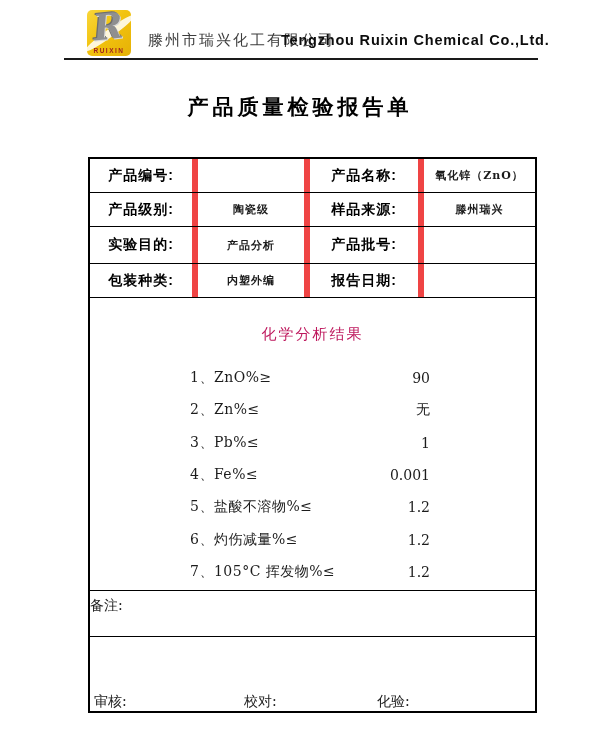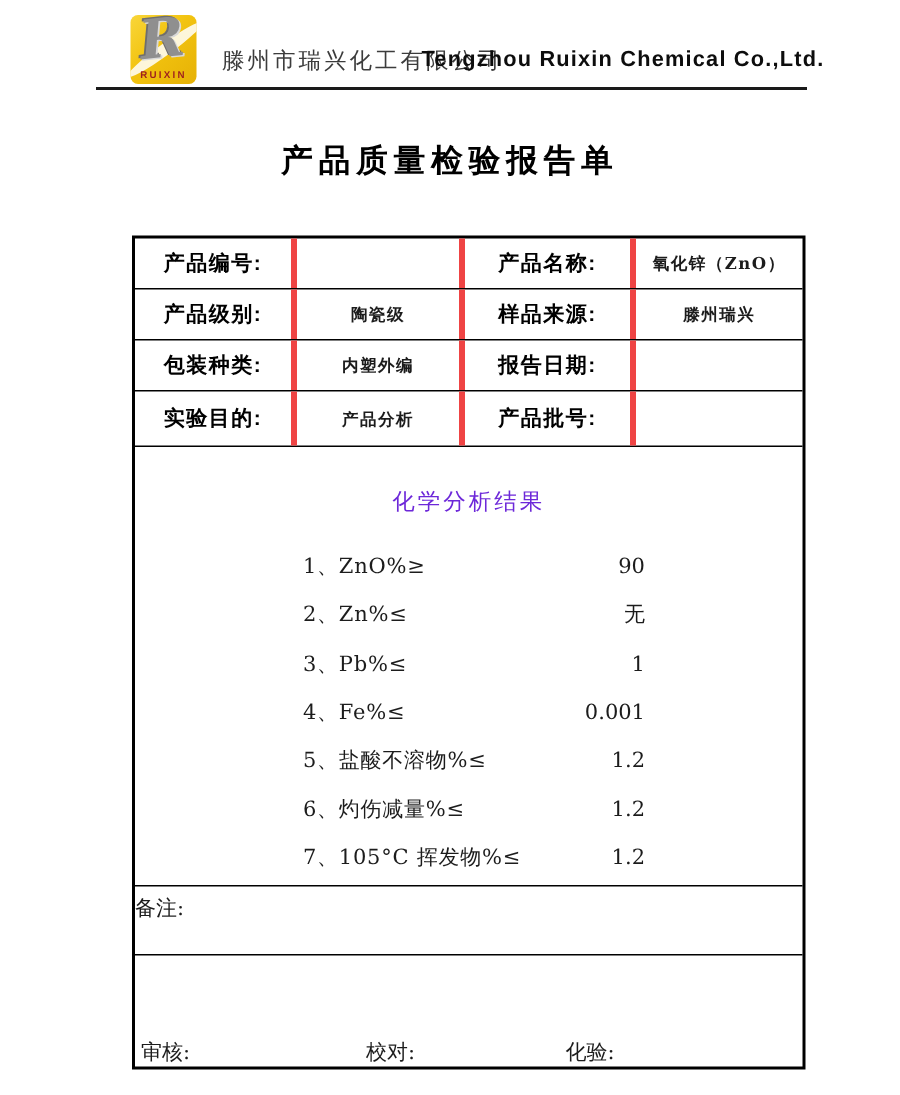--- a/index.html
+++ b/index.html
@@ -55,37 +55,37 @@
   
   .report-table {
     position:absolute; left:88px; top:157px; width:449px; height:556px;
     border:2px solid #000; display:flex; flex-direction:column;
     background:#fff;
   }
   .info-row { display:flex; height:34px; border-bottom:1px solid #000; }
   .info-row.last { height:37px; }
   .cell {
     display:flex; align-items:center; justify-content:center;
-    border-right:4px solid #ef4444; overflow:hidden; white-space:nowrap;
+    border-right:6px solid #ef4444; overflow:hidden; white-space:nowrap;
   }
   .cell:last-child { border-right:none; }
   .c1 { width:108px; } .c2 { width:112px; } .c3 { width:114px; } .c4 { flex:1; }
   .cell.lbl { font-size:14px; font-weight:bold; color:#000; letter-spacing:1px; }
   .cell.val { font-family:"DejaVu Serif", serif; font-size:11px; color:#1c1c1c; letter-spacing:1px;font-weight:bold; }
 
   .analysis { height:293px; border-bottom:1px solid #000; position:relative; }
   .analysis-title {
     padding-top:27px; text-align:center;
-    font-family:"DejaVu Serif", serif; font-size:15px; color:#6d28d9;
+    font-family:"DejaVu Serif", serif; font-size:15px; color:#be185d;
     letter-spacing:2px;
   }
   .analysis-items { margin-top:18px; }
   .analysis-item {
     position:relative; height:32.3px; display:flex; align-items:center;
-    font-family:"DejaVu Serif", serif; font-size:14px; color:#1c1c1c;padding-left:12px;
+    font-family:"DejaVu Serif", serif; font-size:14px; color:#1c1c1c;
   }
   .item-label { padding-left:100px; letter-spacing:0.5px; white-space:nowrap; }
   .item-value { position:absolute; right:105px; text-align:right; }
 
   .remark-row {
     height:46px; border-bottom:1px solid #000;
     font-family:"DejaVu Serif", serif; font-size:14px; color:#1c1c1c;
     padding:6px 0 0 0;
   }
   .sign-row {
@@ -119,31 +119,31 @@
       <div class="cell val c4">氧化锌（ZnO）</div>
     </div>
 
     <div class="info-row">
       <div class="cell lbl c1">产品级别:</div>
       <div class="cell val c2">陶瓷级</div>
       <div class="cell lbl c3">样品来源:</div>
       <div class="cell val c4">滕州瑞兴</div>
     </div>
 
+    <div class="info-row last">
+      <div class="cell lbl c1">实验目的:</div>
+      <div class="cell val c2">产品分析</div>
+      <div class="cell lbl c3">产品批号:</div>
+      <div class="cell val c4"></div>
+    </div>
+
     <div class="info-row">
       <div class="cell lbl c1">包装种类:</div>
       <div class="cell val c2">内塑外编</div>
       <div class="cell lbl c3">报告日期:</div>
-      <div class="cell val c4"></div>
-    </div>
-
-    <div class="info-row last">
-      <div class="cell lbl c1">实验目的:</div>
-      <div class="cell val c2">产品分析</div>
-      <div class="cell lbl c3">产品批号:</div>
       <div class="cell val c4"></div>
     </div>
 
     <div class="analysis">
       <div class="analysis-title">化学分析结果</div>
       <div class="analysis-items">
         <div class="analysis-item">
           <span class="item-label">1、ZnO%≥</span>
           <span class="item-value">90</span>
         </div>

